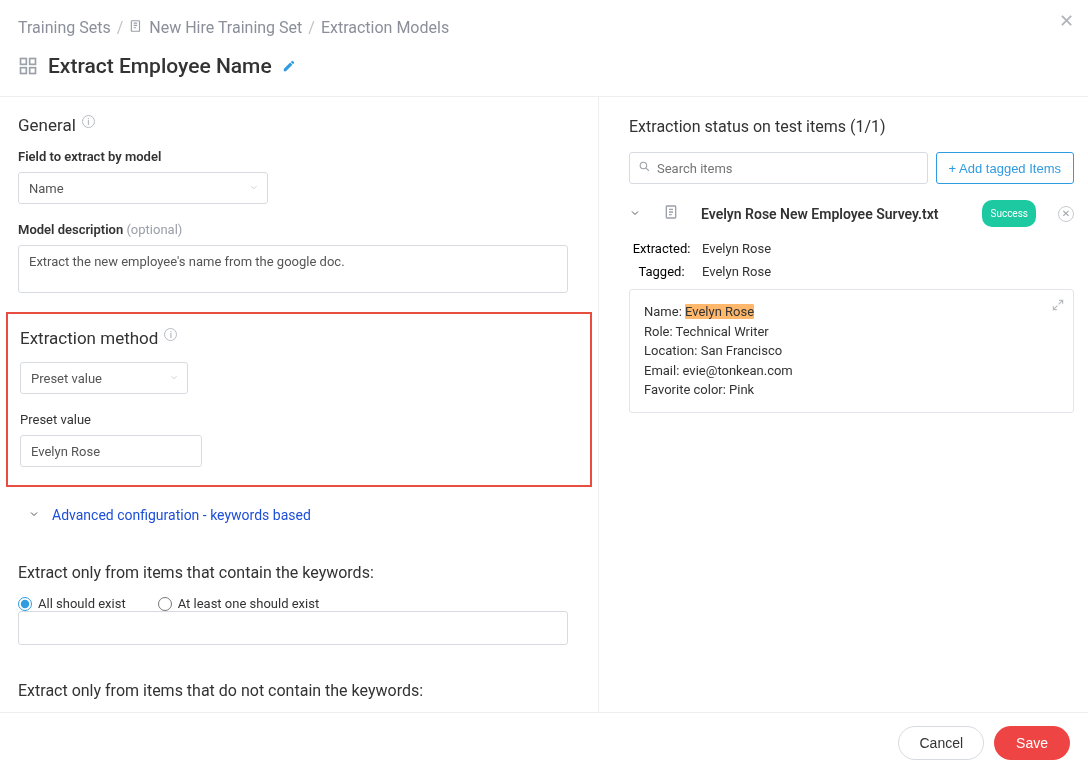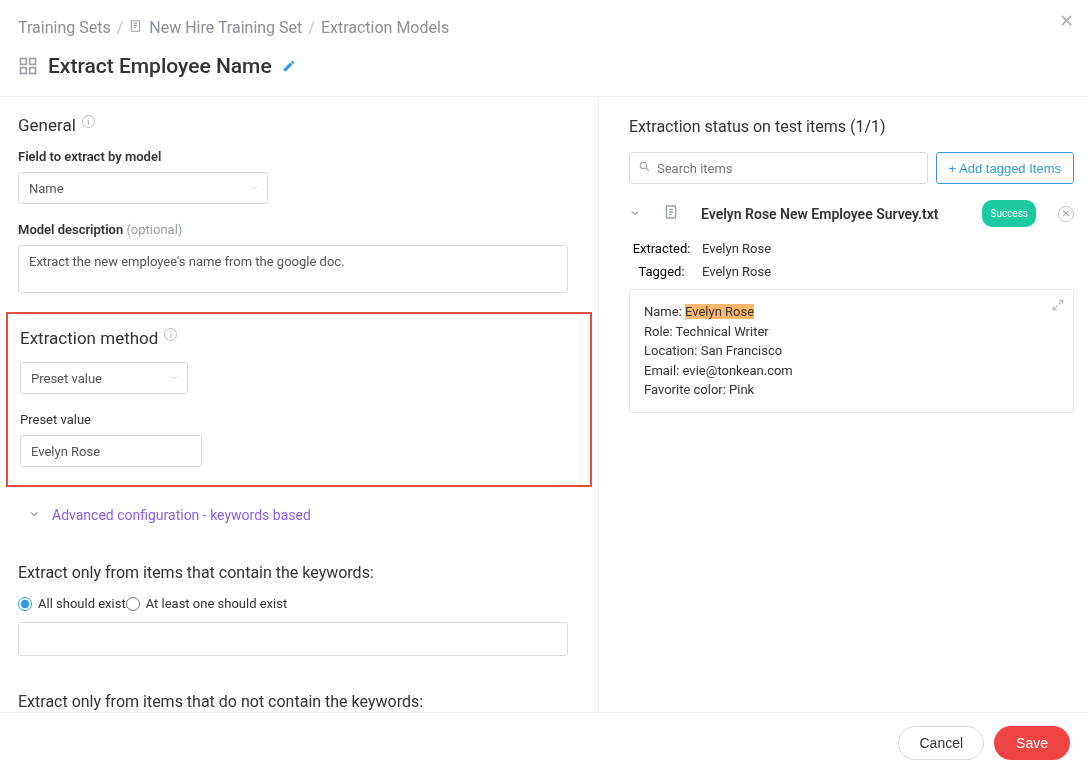--- a/index.html
+++ b/index.html
@@ -115,30 +115,30 @@
 
     .highlight-box {
       border: 2px solid #e84e3f;
       margin: 0 6px;
       padding: 14px 12px 18px 12px;
     }
 
     .adv-config {
       display:flex; align-items:center; gap:12px;
       padding: 20px 18px 6px 28px;
-      font-size:14px; color:#8b5cf6;
+      font-size:14px; color:#1d4ed8;
       cursor:pointer;
     }
 
     .subheading {
       font-size:16px; color:#333; font-weight:400;
       margin: 18px 0 14px 0;
     }
 
-    .radio-row { display:flex; align-items:center; gap:0; margin-bottom:11px;}
+    .radio-row { display:flex; align-items:center; gap:32px; margin-bottom:0;}
     .radio-row label { display:flex; align-items:center; gap:6px; font-size:13px; color:#333; cursor:pointer;}
     input[type=radio]{ accent-color:#2f9be0; width:14px; height:14px; cursor:pointer;}
 
     .wide-input { width:550px; height:34px; border:1px solid #d7dbe0; border-radius:3px;}
 
     
     .right-col h2 { font-size:16px; font-weight:400; color:#333; margin-bottom:16px;}
     .search-row { display:flex; gap:8px; margin-bottom:16px;}
     .search-box {
       flex:1; height:32px; border:1px solid #d7dbe0; border-radius:3px;

